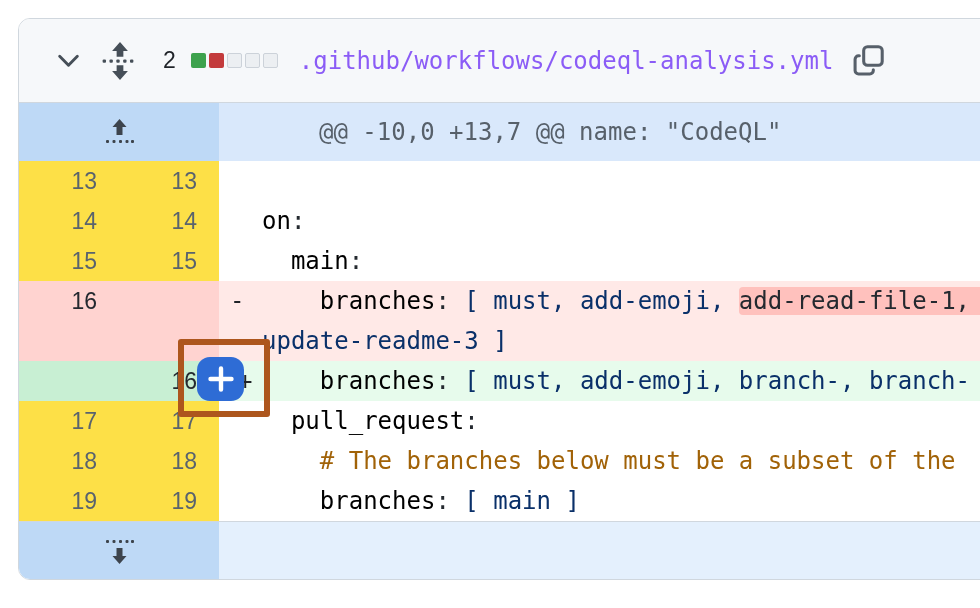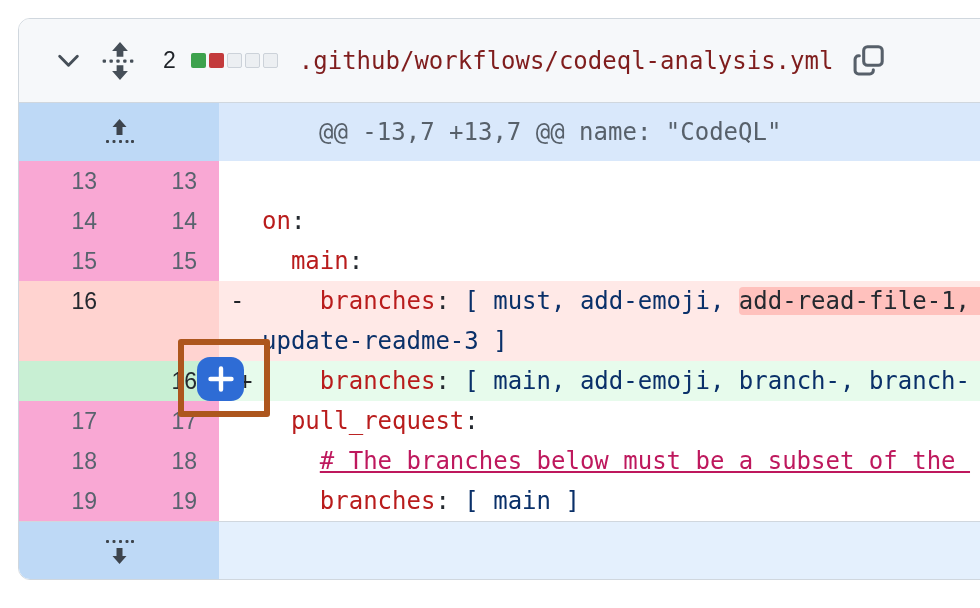--- a/index.html
+++ b/index.html
@@ -11,45 +11,45 @@
     display:flex;align-items:center;}
   .icon-btn{display:flex;align-items:center;justify-content:center;background:none;border:none;padding:0;cursor:pointer;}
   .chevron{margin-left:36px;}
   .drag{margin-left:19px;}
   .chg-count{margin-left:24px;font-size:23px;font-weight:500;color:#1f2328;}
   .squares{display:flex;gap:3px;margin-left:15px;}
   .sq{width:15px;height:15px;border-radius:2px;box-sizing:border-box;}
   .sq.addition{background:#3da24d;}
   .sq.deletion{background:#c33b3c;}
   .sq.neutral{background:#eceff2;border:1px solid #ccd2d9;}
-  .file-path{margin-left:21px;font-family:"DejaVu Sans Mono",monospace;font-size:24px;color:#7f1d1d;white-space:pre;}
+  .file-path{margin-left:21px;font-family:"DejaVu Sans Mono",monospace;font-size:24px;color:#8b5cf6;white-space:pre;}
   .copy{margin-left:18px;}
   
   .hunk-row{display:flex;height:58px;background:#d9e8fb;}
   .gutter-expand{width:200px;flex:0 0 200px;background:#bed9f6;display:flex;align-items:center;justify-content:center;cursor:pointer;}
   .hunk-text{font-family:"DejaVu Sans Mono",monospace;font-size:24px;line-height:58px;
     color:#57606a;padding-left:100px;white-space:pre;}
   
   .row{display:flex;min-height:40px;}
   .num{width:100px;flex:0 0 100px;box-sizing:border-box;text-align:right;padding-right:22px;
-    font-size:23px;line-height:40px;color:#59636e;background:#f9a8d4;}
+    font-size:23px;line-height:40px;color:#59636e;background:#fde047;}
   .code{flex:1;background:#fff;font-family:"DejaVu Sans Mono",monospace;font-size:24px;
     line-height:40px;white-space:pre;color:#24292f;}
   .code-line{padding-left:11px;}
   .code-line.wrap{padding-left:43px;}
   .marker{display:inline-block;width:32px;color:#1f2328;}
   .marker.nudge{transform:translateX(8px);}
   .row.deletion .num{background:#ffd3d0;color:#24292f;}
   .row.deletion .code{background:#ffe9e7;}
   .row.addition .num{background:#c8efd3;color:#24292f;}
   .row.addition .code{background:#e7fbec;}
-  .seg.key{color:#b91c1c;}
+  .seg.key{color:#000000;}
   .seg.str{color:#0a3069;}
   .seg.plain{color:#24292f;}
-  .seg.comment{color:#be185d;text-decoration:underline;}
+  .seg.comment{color:#a16207;}
   .seg.hl{background:#ffc1bd;border-radius:4px;color:#24292f;}
   
   .expand-row{display:flex;height:57px;background:#e4f0fd;border-top:1px solid #d0d7de;}
   .expand-row .gutter-expand{border-bottom-left-radius:11px;}
   
   .comment-btn{position:absolute;left:178px;top:338px;width:47px;height:44px;background:#2e6cd5;
     border:none;border-radius:13px;display:flex;align-items:center;justify-content:center;
     cursor:pointer;z-index:4;padding:0;}
   .anno-box{position:absolute;left:159px;top:320px;width:92px;height:78px;box-sizing:border-box;
     border:6px solid #ad561d;border-radius:3px;z-index:5;pointer-events:none;}
@@ -103,21 +103,21 @@
         <g fill="#3d444d">
           <path d="M16 2 L9 10 H13 V18 H19 V10 H23 Z"></path>
           <rect x="2.5" y="23" width="3" height="3" rx="1"></rect>
           <rect x="9" y="23" width="3" height="3" rx="1"></rect>
           <rect x="15.5" y="23" width="3" height="3" rx="1"></rect>
           <rect x="22" y="23" width="3" height="3" rx="1"></rect>
           <rect x="27.5" y="23" width="3" height="3" rx="1"></rect>
         </g>
       </svg>
     </div>
-    <div class="hunk-text">@@ -13,7 +13,7 @@ name: "CodeQL"</div>
+    <div class="hunk-text">@@ -10,0 +13,7 @@ name: "CodeQL"</div>
   </div>
 
   <div id="rows">
       <div class="row context">
         <div class="num old">13</div>
         <div class="num new">13</div>
         <div class="code"><div class="code-line"><span class="marker"></span></div></div>
       </div>
       <div class="row context">
         <div class="num old">14</div>
@@ -130,21 +130,21 @@
         <div class="code"><div class="code-line"><span class="marker"></span><span class="seg plain">  </span><span class="seg key">main</span><span class="seg plain">:</span></div></div>
       </div>
       <div class="row deletion">
         <div class="num old">16</div>
         <div class="num new"></div>
         <div class="code"><div class="code-line"><span class="marker">-</span><span class="seg plain">    </span><span class="seg key">branches</span><span class="seg plain">: </span><span class="seg str">[ must, add-emoji, </span><span class="seg hl">add-read-file-1, </span></div><div class="code-line wrap"><span class="seg str">update-readme-3 ]</span></div></div>
       </div>
       <div class="row addition">
         <div class="num old"></div>
         <div class="num new">16</div>
-        <div class="code"><div class="code-line"><span class="marker nudge">+</span><span class="seg plain">    </span><span class="seg key">branches</span><span class="seg plain">: </span><span class="seg str">[ main, add-emoji, branch-, branch-</span></div></div>
+        <div class="code"><div class="code-line"><span class="marker nudge">+</span><span class="seg plain">    </span><span class="seg key">branches</span><span class="seg plain">: </span><span class="seg str">[ must, add-emoji, branch-, branch-</span></div></div>
       </div>
       <div class="row context">
         <div class="num old">17</div>
         <div class="num new">17</div>
         <div class="code"><div class="code-line"><span class="marker"></span><span class="seg plain">  </span><span class="seg key">pull_request</span><span class="seg plain">:</span></div></div>
       </div>
       <div class="row context">
         <div class="num old">18</div>
         <div class="num new">18</div>
         <div class="code"><div class="code-line"><span class="marker"></span><span class="seg plain">    </span><span class="seg comment"># The branches below must be a subset of the </span></div></div>

